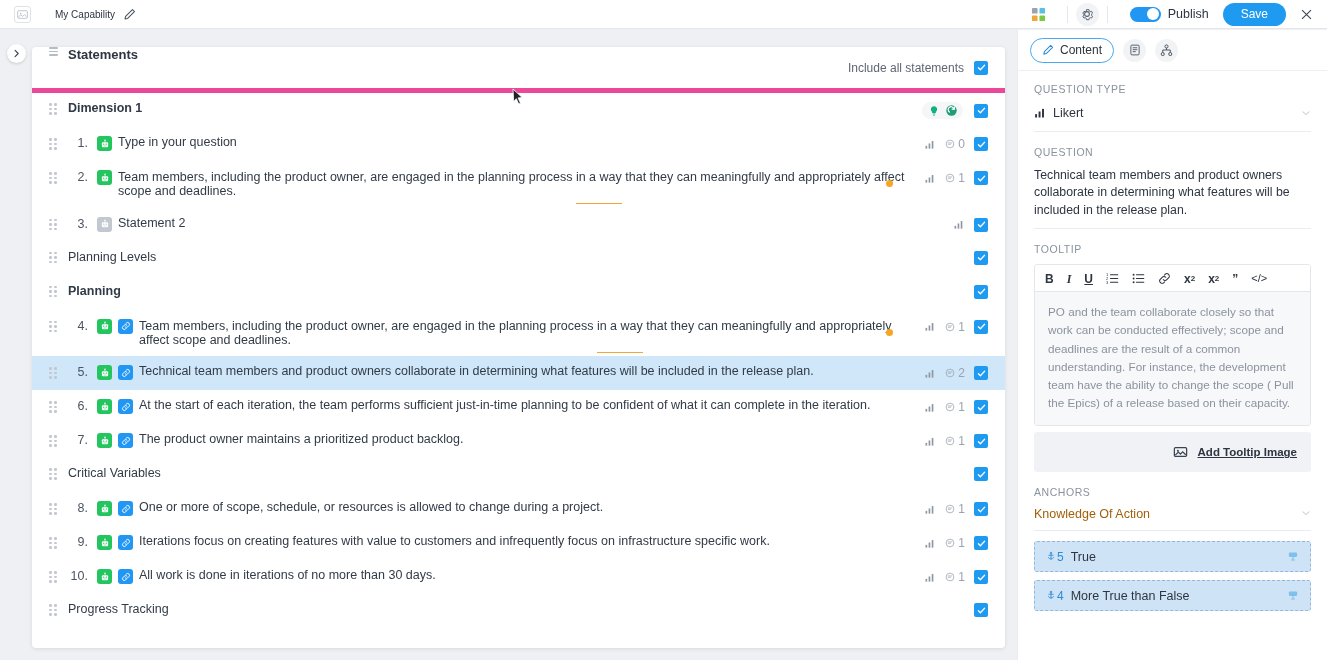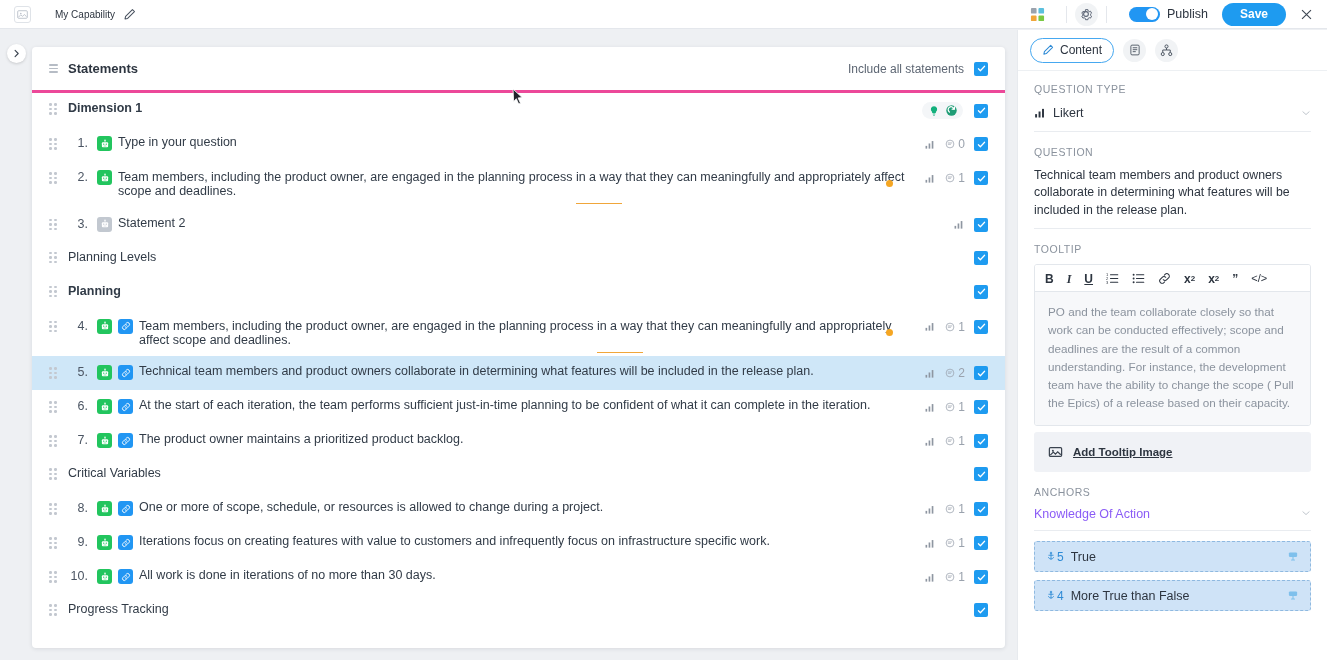--- a/index.html
+++ b/index.html
@@ -43,21 +43,21 @@
     position: relative; margin-left: 14px; margin-right: 7px;
   }
   .tb-toggle::after {
     content: ""; position: absolute; right: 1.5px; top: 1.5px;
     width: 12px; height: 12px; border-radius: 50%; background: #fff;
   }
   .tb-publish { font-size: 12.5px; color: #2d3540; }
   .tb-save {
     margin-left: 14px; background: #1e9bf0; color: #fff; border: none;
     border-radius: 13px; height: 23px; padding: 0 18px; font-size: 12px;
-    font-family: inherit; cursor: pointer; font-weight: 700;
+    font-family: inherit; cursor: pointer; font-weight: 400;
   }
   .tb-close {
     margin-left: 14px; margin-right: 14px; color: #3f4854;
     display: flex; align-items: center; cursor: pointer;
   }
 
   
   .side-handle {
     position: absolute; left: 7px; top: 44px;
     width: 19px; height: 19px; border-radius: 50%; background: #ffffff;
@@ -68,22 +68,22 @@
 
   
   .stmt-card {
     position: absolute; left: 32px; top: 47px;
     width: 973px; height: 601px;
     background: #ffffff; border-radius: 4px;
     box-shadow: 0 1px 4px rgba(20,30,50,0.10);
     overflow: hidden;
   }
   .stmt-head {
-    height: 46px; display: flex; align-items: center;
-    border-bottom: 3px solid #ec4899; padding: 0 17px;
+    height: 46px; display: flex; 
+    border-bottom: 5px solid #ec4899; padding: 0 17px;
   }
   .grip {
     display: inline-flex; flex-direction: column; gap: 2px;
     color: #b6bcc5; flex: 0 0 auto;
   }
   .grip i { display: block; width: 9px; height: 1.6px; background: #b6bcc5; border-radius: 1px; }
   .dots {
     width: 8px; height: 12px; flex: 0 0 8px;
     display: grid; grid-template-columns: 3px 3px; grid-template-rows: repeat(3, 3px);
     gap: 1.5px 2px; align-content: center;
@@ -193,27 +193,28 @@
   }
   .ed-btn { font-size: 12px; cursor: pointer; display: flex; align-items: center; line-height: 1; }
   .ed-body {
     background: #f7f8fa; padding: 11px 13px 13px 13px;
     font-size: 11.7px; color: #8b939e; line-height: 1.55; min-height: 106px;
   }
   .tip-img-bar {
     background: #f0f2f6; margin-top: 6px; border-radius: 3px;
     height: 40px; display: flex; align-items: center; gap: 10px; padding: 0 14px;
     cursor: pointer;
+    justify-content: flex-end;
   }
   .tip-img-label {
     font-size: 11.5px; color: #2d3540; text-decoration: underline; font-weight: 700;
   }
   .anchors-wrap { padding: 14px 16px 0 16px; }
   .anchor-sel {
-    display: flex; align-items: center; font-size: 12.5px; color: #8b5cf6;
+    display: flex; align-items: center; font-size: 12.5px; color: #a16207;
     padding-bottom: 9px; border-bottom: 1px solid #e9ecf0; margin-bottom: 10px;
     cursor: pointer;
   }
   .anchor-row {
     background: #cfe3f7; border: 1px dashed #8fb9e0; border-radius: 3px;
     height: 31px; display: flex; align-items: center; padding: 0 11px;
     margin-bottom: 8px; cursor: pointer;
   }
   .anchor-num {
     display: flex; align-items: center; gap: 1px; color: #2f8bd6; font-size: 12px;

